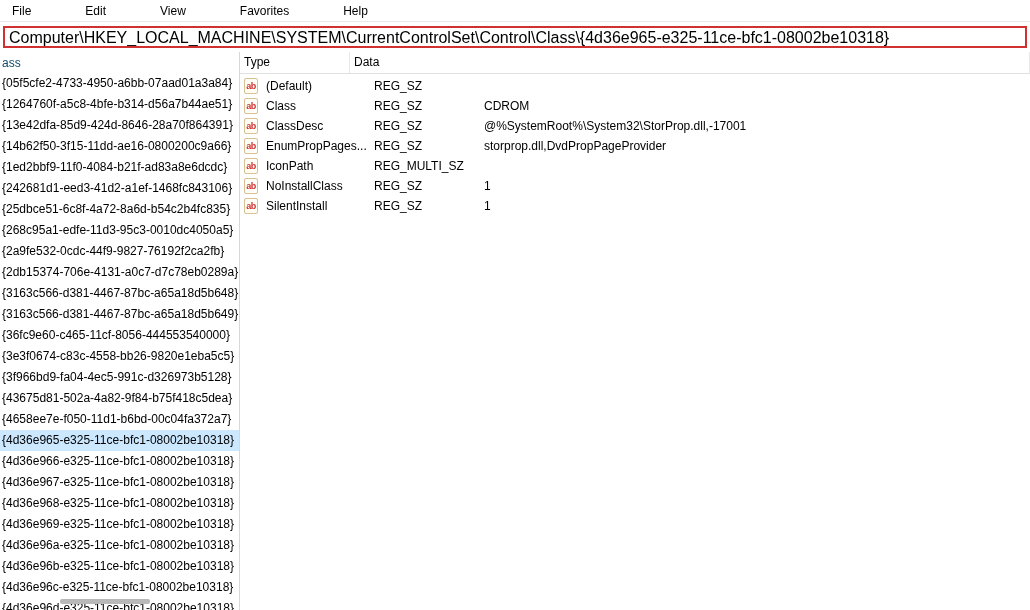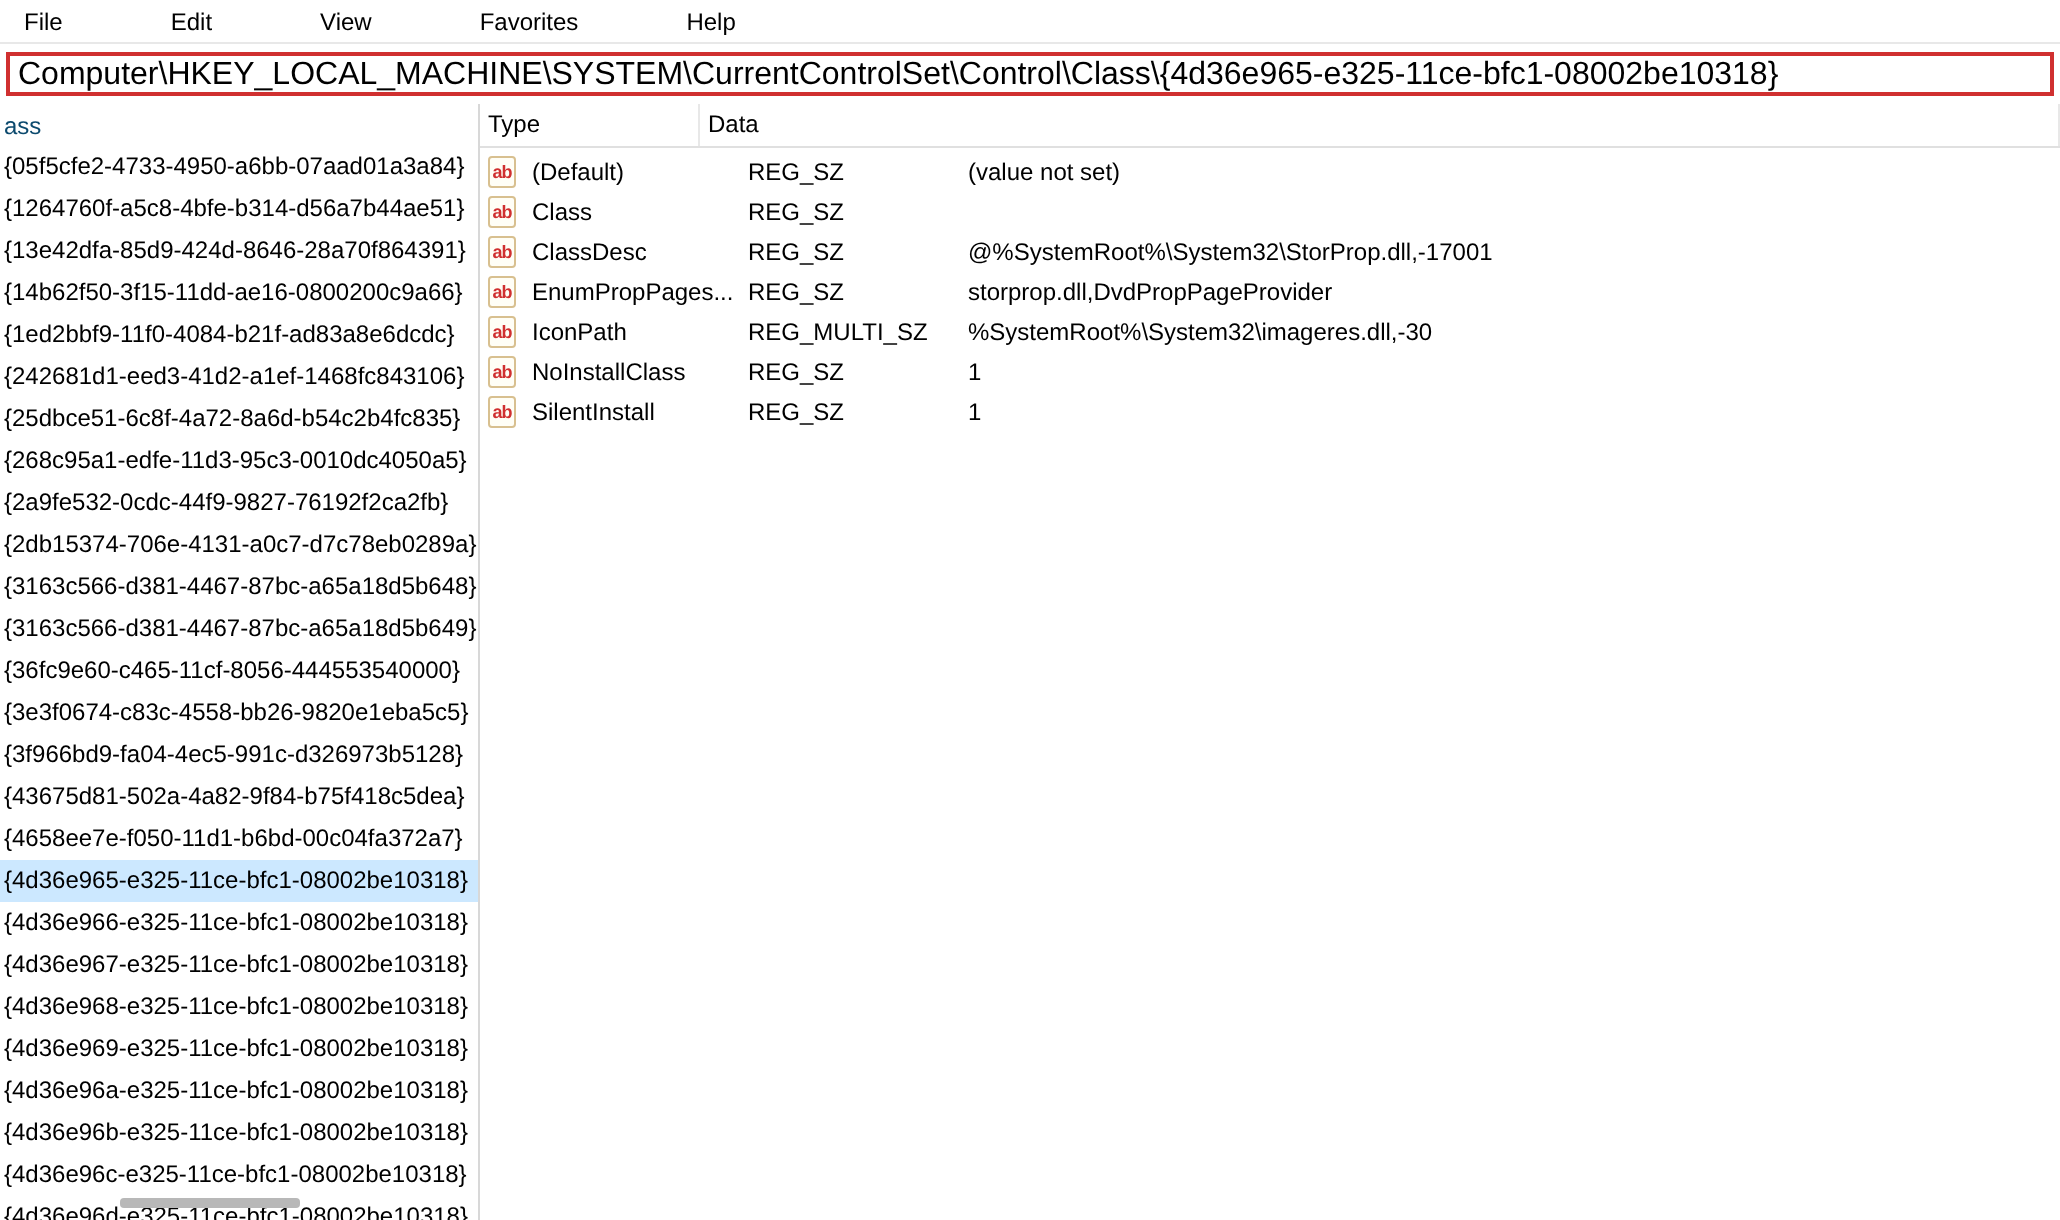--- a/index.html
+++ b/index.html
@@ -83,28 +83,28 @@
       <div class="col-type">Type</div>
       <div class="col-data">Data</div>
     </div>
     <div class="val-rows" id="val-rows">
         <div class="val-row">
           <div class="cell c-icon">
             <span class="reg-string-icon">ab</span>
           </div>
           <div class="cell c-name">(Default)</div>
           <div class="cell c-type">REG_SZ</div>
-          <div class="cell c-data">(value not set)</div>
         </div>
         <div class="val-row">
           <div class="cell c-icon">
             <span class="reg-string-icon">ab</span>
           </div>
           <div class="cell c-name">Class</div>
           <div class="cell c-type">REG_SZ</div>
+          <div class="cell c-data">CDROM</div>
         </div>
         <div class="val-row">
           <div class="cell c-icon">
             <span class="reg-string-icon">ab</span>
           </div>
           <div class="cell c-name">ClassDesc</div>
           <div class="cell c-type">REG_SZ</div>
           <div class="cell c-data">@%SystemRoot%\System32\StorProp.dll,-17001</div>
         </div>
         <div class="val-row">
@@ -114,21 +114,20 @@
           <div class="cell c-name">EnumPropPages...</div>
           <div class="cell c-type">REG_SZ</div>
           <div class="cell c-data">storprop.dll,DvdPropPageProvider</div>
         </div>
         <div class="val-row">
           <div class="cell c-icon">
             <span class="reg-string-icon">ab</span>
           </div>
           <div class="cell c-name">IconPath</div>
           <div class="cell c-type">REG_MULTI_SZ</div>
-          <div class="cell c-data">%SystemRoot%\System32\imageres.dll,-30</div>
         </div>
         <div class="val-row">
           <div class="cell c-icon">
             <span class="reg-string-icon">ab</span>
           </div>
           <div class="cell c-name">NoInstallClass</div>
           <div class="cell c-type">REG_SZ</div>
           <div class="cell c-data">1</div>
         </div>
         <div class="val-row">

